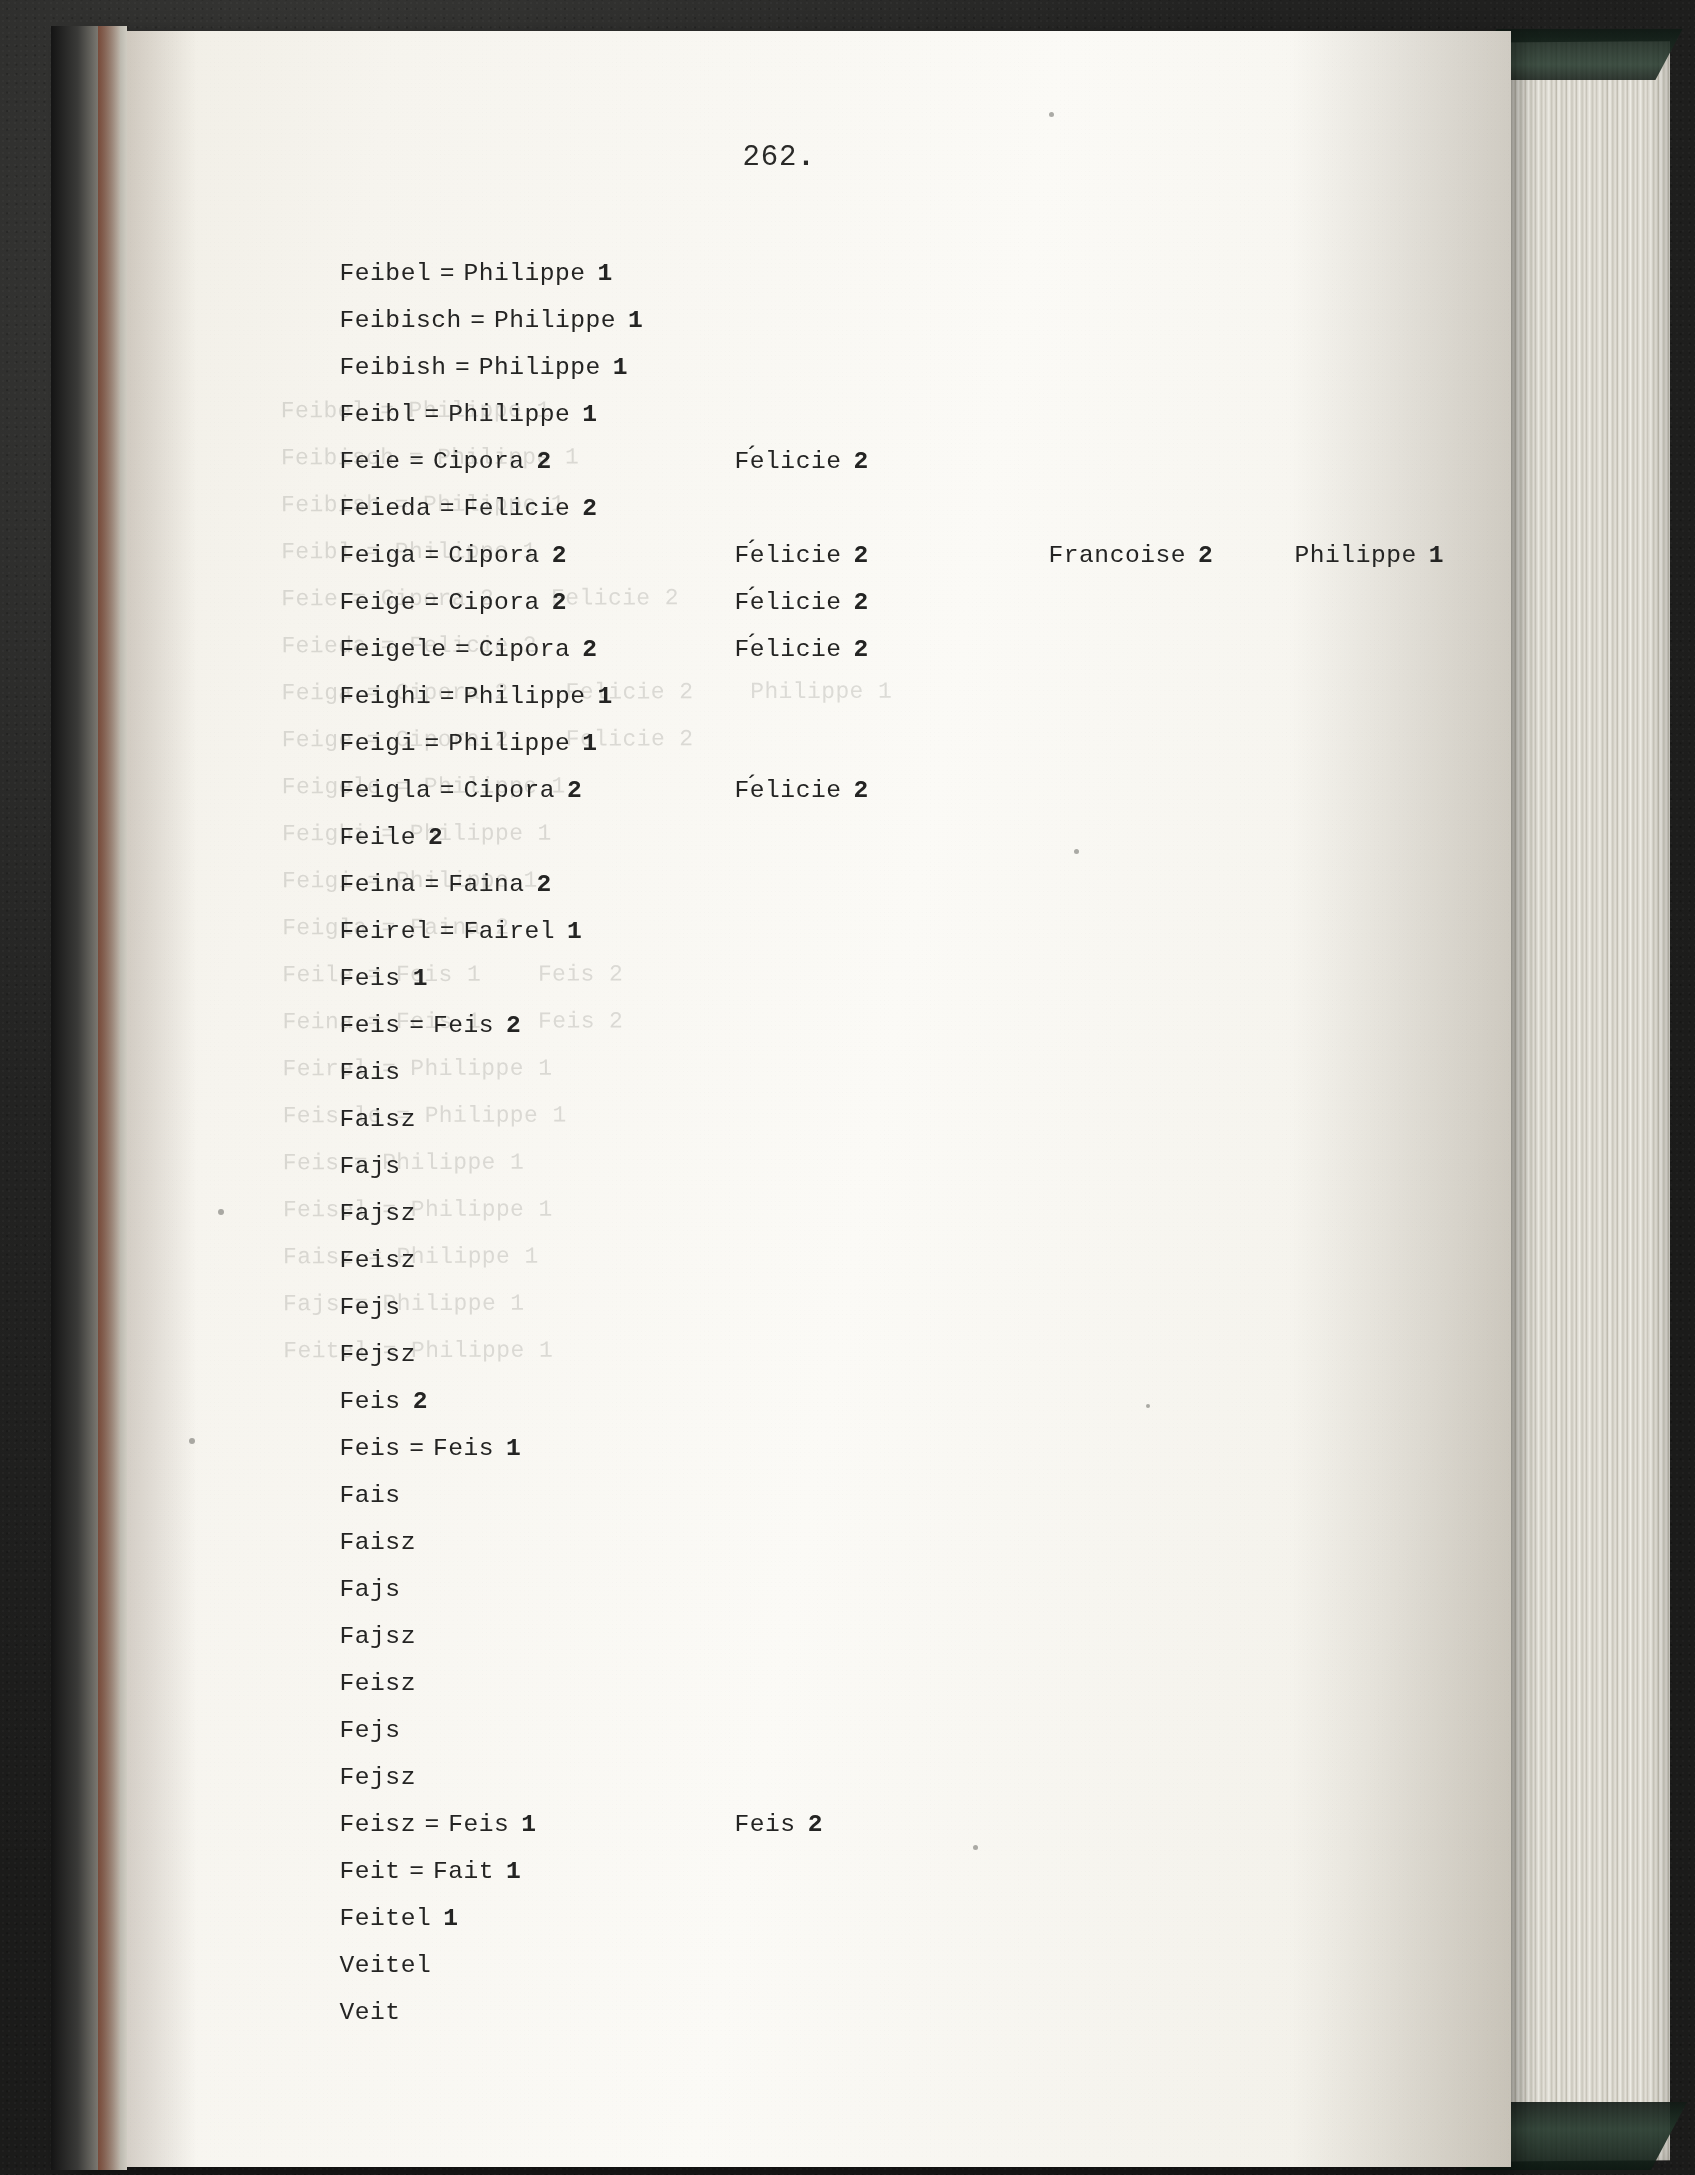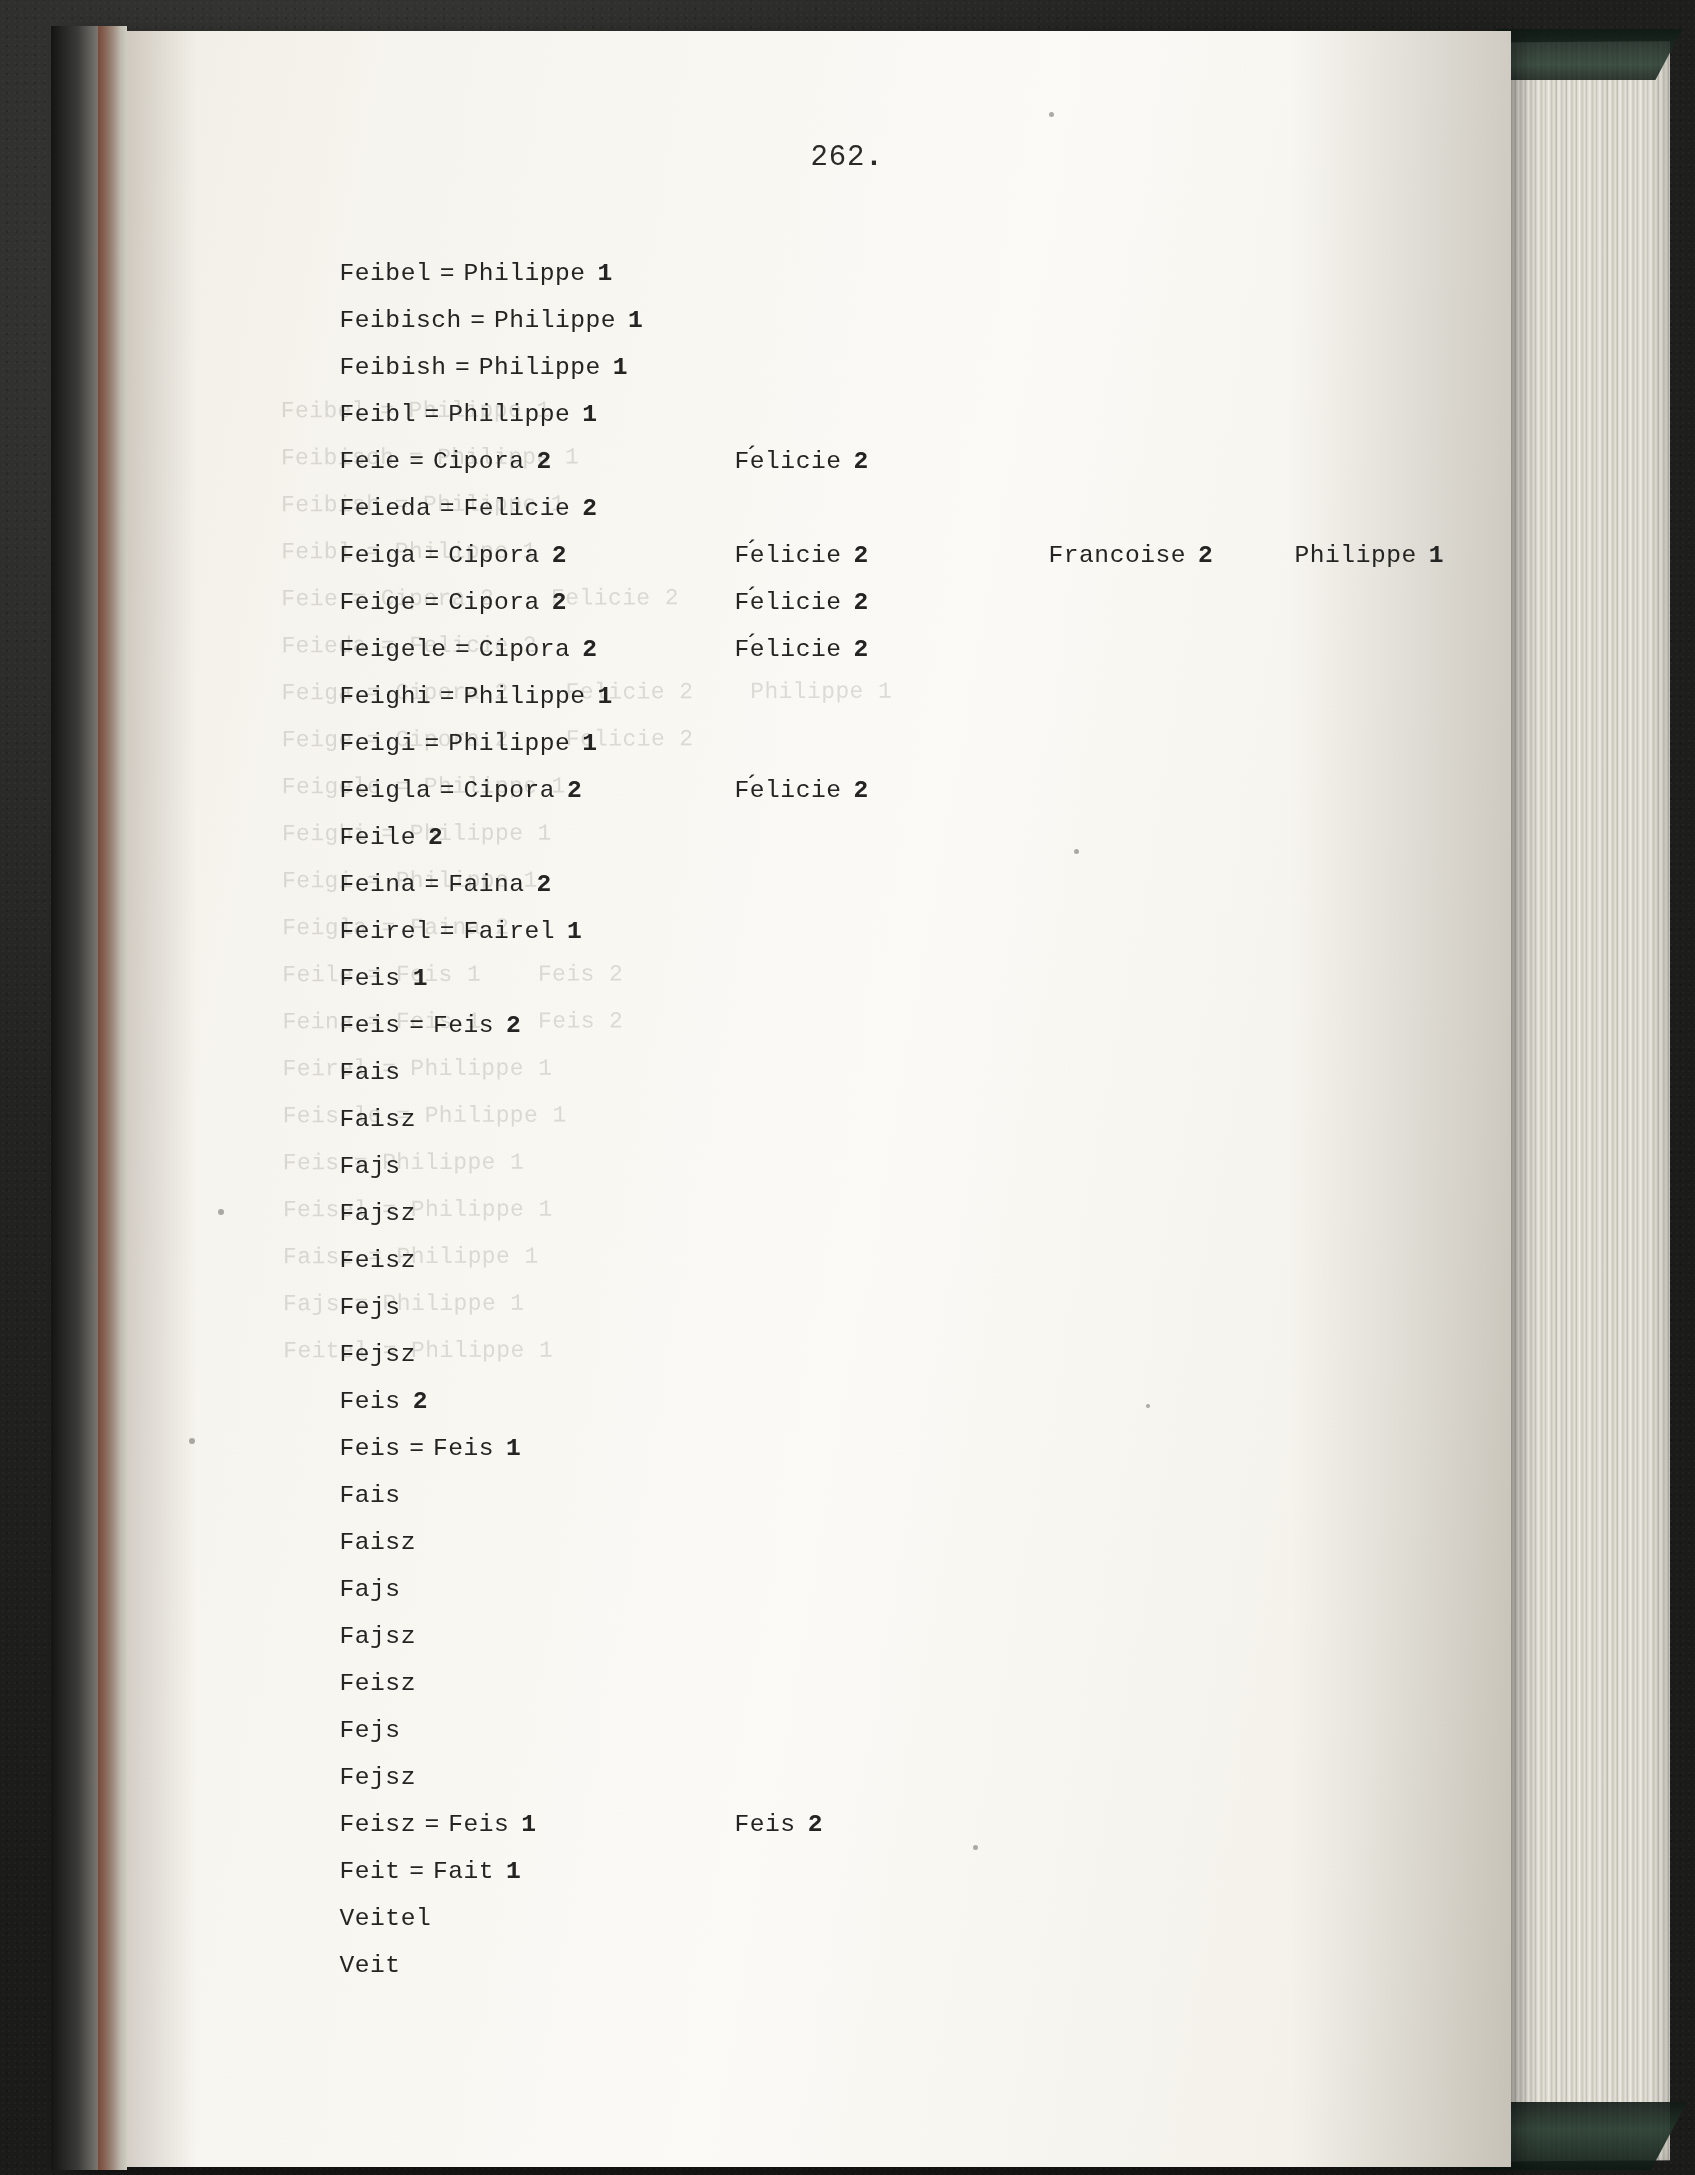--- a/index.html
+++ b/index.html
@@ -135,21 +135,21 @@
     line-height: 47px;
     letter-spacing: 0.4px;
     transform: rotate(-0.15deg);
     white-space: pre;
     pointer-events: none;
   }
 
   
   .folio {
     position: absolute;
-    left: 741px;
+    left: 673px;
     top: 110px;
     font-size: 29px;
     color: #2a2a28;
     letter-spacing: 0.8px;
   }
   .folio .dot {
     font-weight: bold;
   }
 
   
@@ -272,20 +272,21 @@
           <div class="entry rel"><span class="cell headword">Feis</span><span class="eq">=</span><span class="cell"><span class="u ">Feis</span><span class="num">1</span></span></div>
           <div class="entry rel"><span class="cell headword">Fais</span></div>
           <div class="entry rel"><span class="cell headword">Faisz</span></div>
           <div class="entry rel"><span class="cell headword">Fajs</span></div>
           <div class="entry rel"><span class="cell headword">Fajsz</span></div>
           <div class="entry rel"><span class="cell headword">Feisz</span></div>
           <div class="entry rel"><span class="cell headword">Fejs</span></div>
           <div class="entry rel"><span class="cell headword">Fejsz</span></div>
           <div class="entry rel"><span class="cell headword">Feisz</span><span class="eq">=</span><span class="cell"><span class="u ">Feis</span><span class="num">1</span></span><span class="cell col2" style="left: 364px;"><span class="u ">Feis</span><span class="num">2</span></span></div>
           <div class="entry rel"><span class="cell headword">Feit</span><span class="eq">=</span><span class="cell"><span class="">Fait</span><span class="num">1</span></span></div>
+          <div class="entry rel"><span class="cell headword u">Feitel</span><span class="num">1</span></div>
           <div class="entry rel"><span class="cell headword">Veitel</span></div>
           <div class="entry rel"><span class="cell headword">Veit</span></div>
         </div>
 
       <div class="speck" style="left:148px; top:1178px; width:6px; height:6px;"></div>
       <div class="speck" style="left:119px; top:1407px; width:6.8px; height:6.8px;"></div>
       <div class="speck" style="left:979px; top:81px; width:5.1px; height:5.1px;"></div>
       <div class="speck" style="left:1004px; top:818px; width:5.1px; height:5.1px;"></div>
       <div class="speck" style="left:903px; top:1814px; width:5.1px; height:5.1px;"></div>
       <div class="speck" style="left:1076px; top:1373px; width:4.2px; height:4.2px;"></div>

